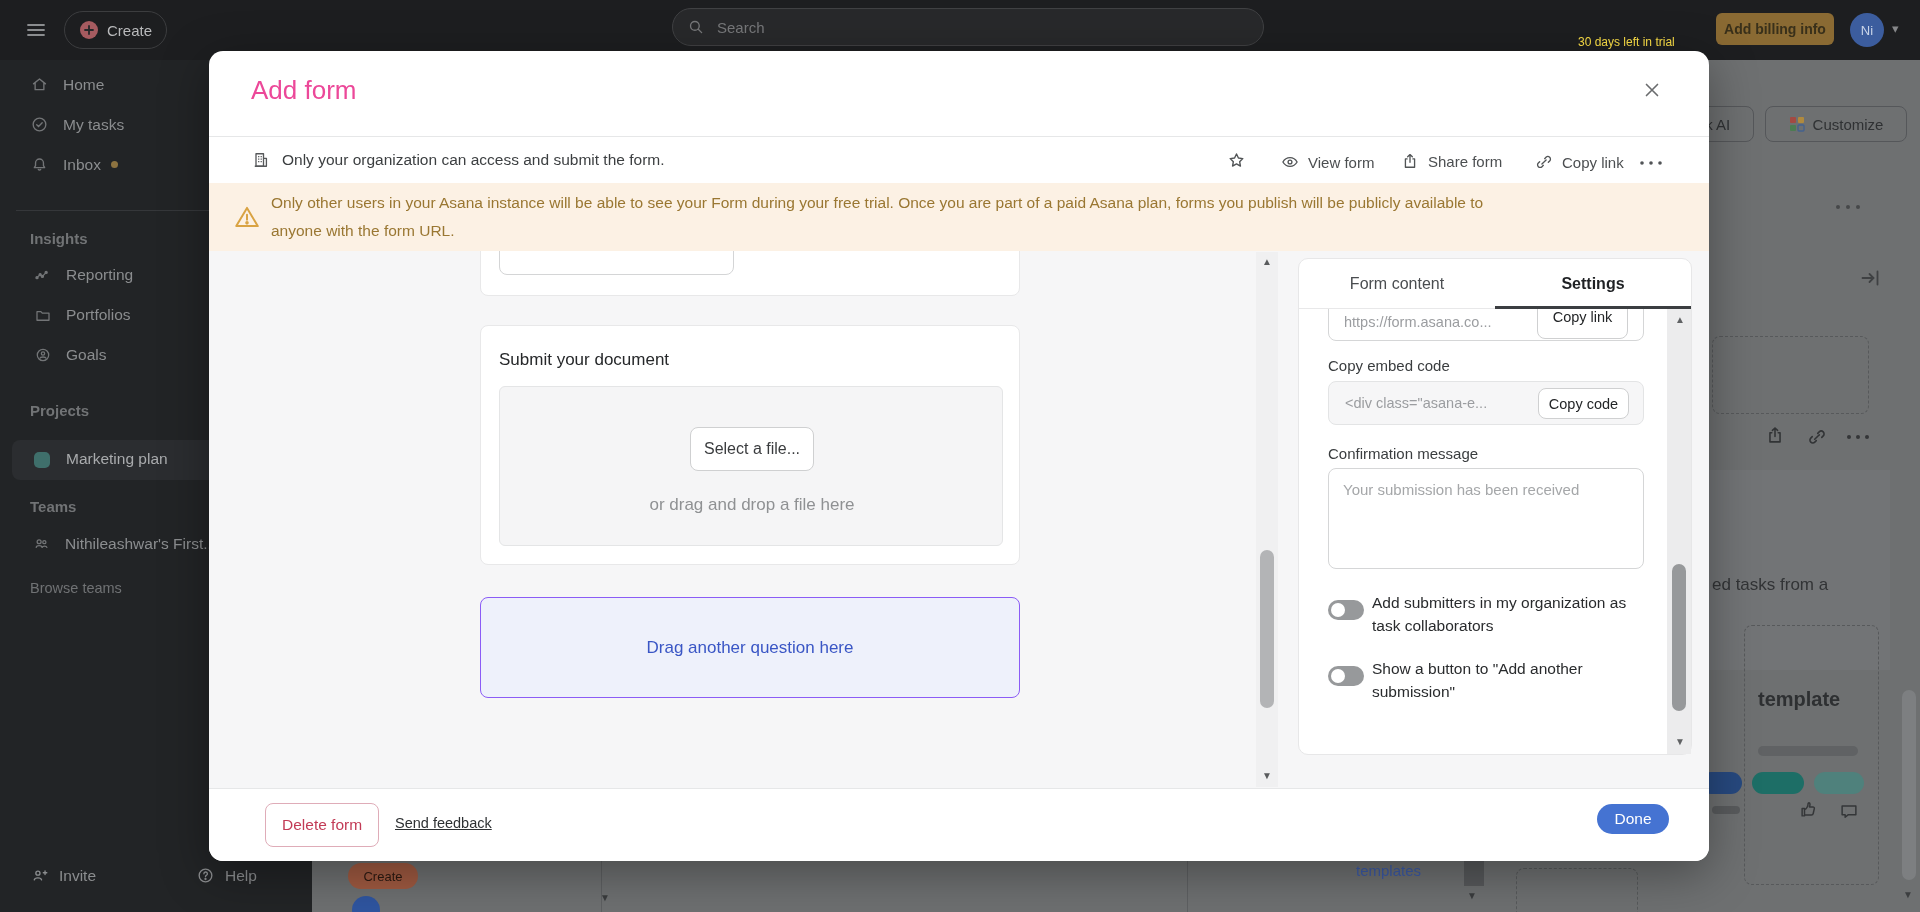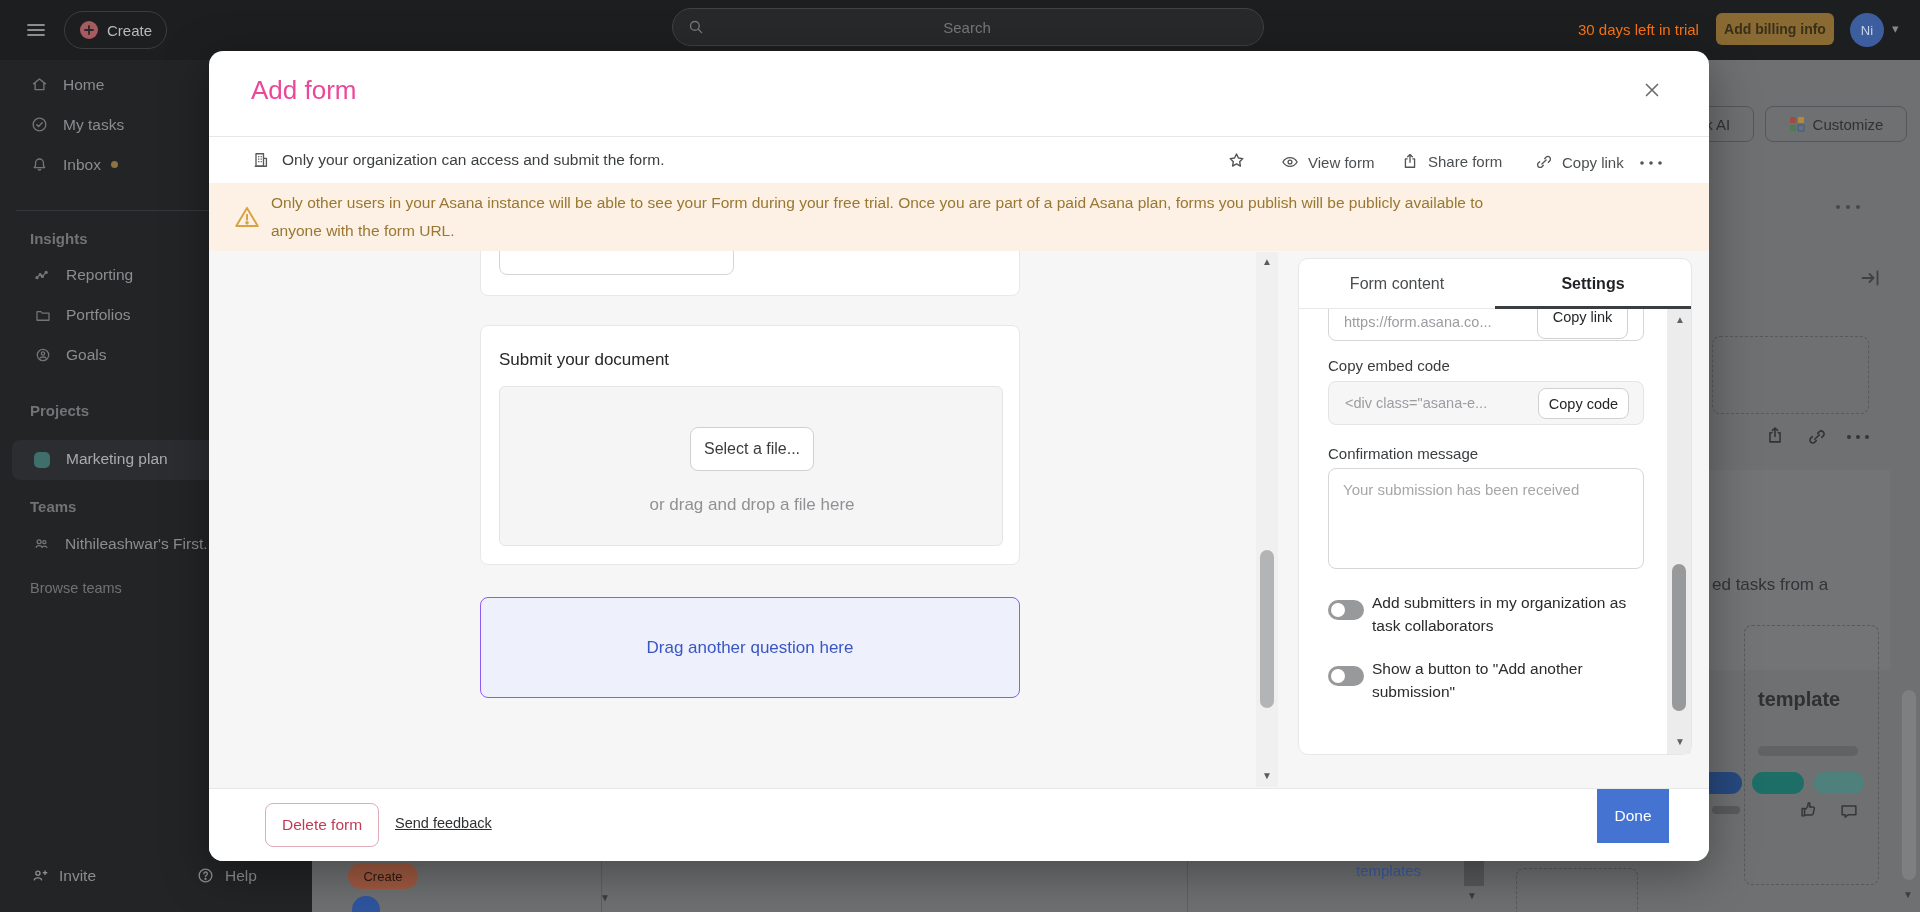--- a/index.html
+++ b/index.html
@@ -7,21 +7,21 @@
     font-family:"Liberation Sans",sans-serif;background:#6e7071;}
   .abs{position:absolute;}
   svg{display:block;}
   
   .topbar{left:0;top:0;width:1920px;height:60px;background:#1d1e20;}
   .pillbtn{display:flex;align-items:center;gap:8px;border:1px solid #3c3d3f;border-radius:19px;
     color:#b9babc;font-size:15px;padding:0 14px;height:38px;box-sizing:border-box;}
   .searchpill{display:flex;align-items:center;gap:10px;background:#28292b;border:1px solid #404143;
     border-radius:19px;height:38px;padding:0 14px;box-sizing:border-box;}
   .searchpill input{background:transparent;border:none;outline:none;color:#c5c6c8;font-size:15px;
-    font-family:"Liberation Sans",sans-serif;width:500px;text-align:center;}
+    font-family:"Liberation Sans",sans-serif;width:500px;}
   .searchpill input::placeholder{color:#77787a;}
   
   .sidebar{left:0;top:60px;width:312px;height:852px;background:#222426;}
   .srow{position:absolute;display:flex;align-items:center;gap:14px;color:#8b8d8f;font-size:15.5px;}
   .shead{position:absolute;color:#717375;font-size:15px;font-weight:600;}
   
   .ghostbtn{display:flex;align-items:center;justify-content:center;gap:8px;border:1px solid #55575a;
     border-radius:8px;color:#2f3133;font-size:15px;height:36px;box-sizing:border-box;}
   .dashcard{border:1.5px dashed #57595b;border-radius:8px;}
   .pillbar{border-radius:11px;height:22px;}
@@ -53,21 +53,21 @@
   .ta{position:absolute;left:29px;top:159px;width:316px;height:101px;border:1px solid #d5d6d7;border-radius:8px;
     box-sizing:border-box;resize:none;outline:none;padding:12px 14px;font-family:"Liberation Sans",sans-serif;
     font-size:15px;color:#33363a;background:#fff;}
   .ta::placeholder{color:#a5a7a9;}
   .scrolltrack{position:absolute;background:#f0f0f1;}
   .scrollthumb{position:absolute;background:#b3b4b6;border-radius:7px;}
   .arrow{position:absolute;font-size:10px;color:#595b5d;line-height:10px;}
   .footer{position:absolute;left:0;top:737px;width:1500px;height:73px;background:#fff;border-top:1px solid #e6e7e8;}
   .deletebtn{position:absolute;left:56px;top:14px;padding:0 16px;height:42px;display:flex;align-items:center;
     border:1px solid #dfacb8;border-radius:8px;color:#c23b56;font-size:15.5px;background:#fff;}
-  .donebtn{position:absolute;left:1388px;top:0;width:72px;height:54px;background:#4573d2;border-radius:0;
+  .donebtn{position:absolute;left:1388px;top:15px;width:72px;height:30px;background:#4573d2;border-radius:16px;
     display:flex;align-items:center;justify-content:center;color:#fff;font-size:15.5px;font-weight:500;}
   .linktxt{color:#2e3133;font-size:14.5px;text-decoration:underline;}
 </style>
 </head>
 <body>
 
 <div id="screen">
 
   <div class="abs topbar">
     <div class="abs" style="left:24px;top:18px;">
@@ -86,21 +86,21 @@
     </div>
     <div class="abs searchpill" style="left:672px;top:8px;width:592px;">
       <span>
         <svg width="18" height="18" viewBox="0 0 24 24" fill="none" stroke="#77787a" stroke-width="1.8" stroke-linecap="round">
             <circle cx="10.5" cy="10.5" r="5.8"></circle>
             <path d="M15 15l4.5 4.5"></path>
           </svg>
       </span>
       <input type="text" placeholder="Search" style="">
     </div>
-    <div class="abs" style="left:1578px;top:21px;color:#f97316;font-size:15px;">30 days left in trial</div>
+    <div class="abs" style="left:1578px;top:35px;color:#fde047;font-size:12px;">30 days left in trial</div>
     <div class="abs" style="left:1716px;top:13px;width:118px;height:32px;background:#8a6a33;border-radius:6px;display:flex;align-items:center;justify-content:center;color:#39301a;font-size:14px;font-weight:600;">Add billing info</div>
     <div class="abs" style="left:1850px;top:13px;width:34px;height:34px;border-radius:50%;background:#3c5d9e;display:flex;align-items:center;justify-content:center;color:#c9d4e8;font-size:13px;">Ni</div>
     <div class="abs" style="left:1892px;top:21px;color:#87888a;font-size:13px;">▾</div>
   </div>
 
   <div class="abs sidebar">
     <div class="srow" style="left:30px;top:15px;">
       <span>
           <svg width="19" height="19" viewBox="0 0 24 24" fill="none" stroke="#737577" stroke-width="1.7" stroke-linejoin="round">
             <path d="M4 11.5L12 5l8 6.5M6.5 10.2V18.5h11v-8.3"></path>

